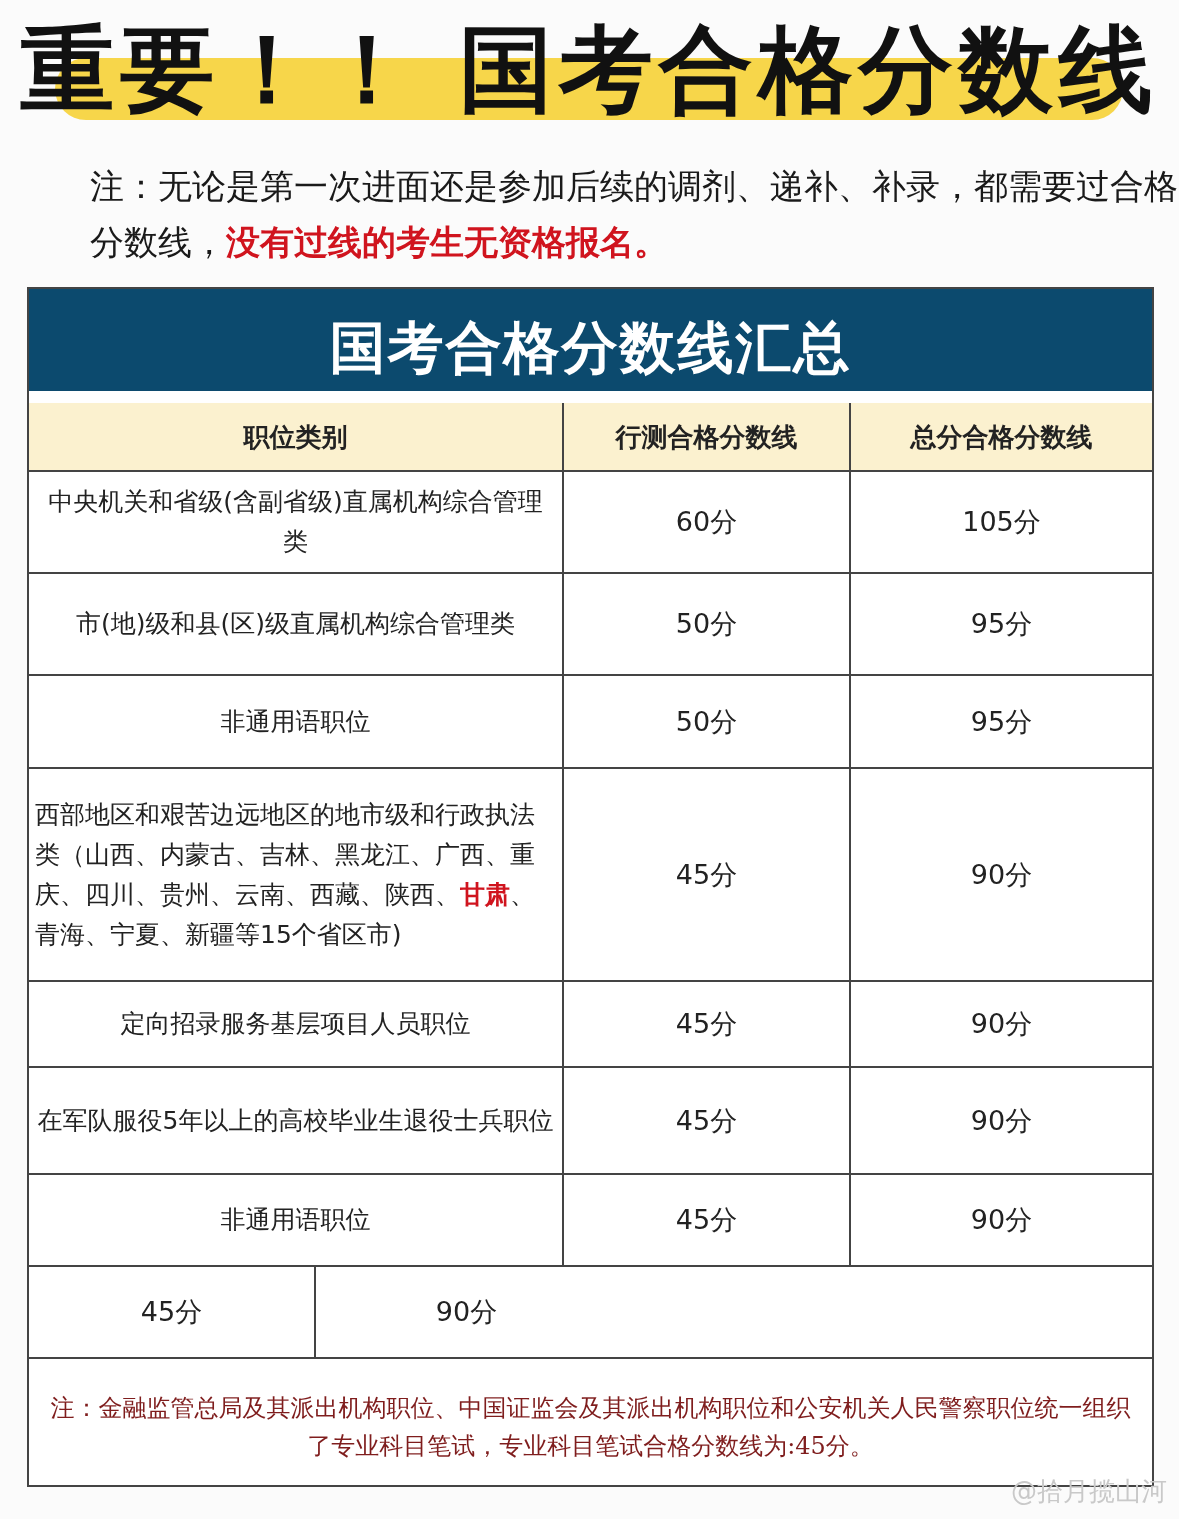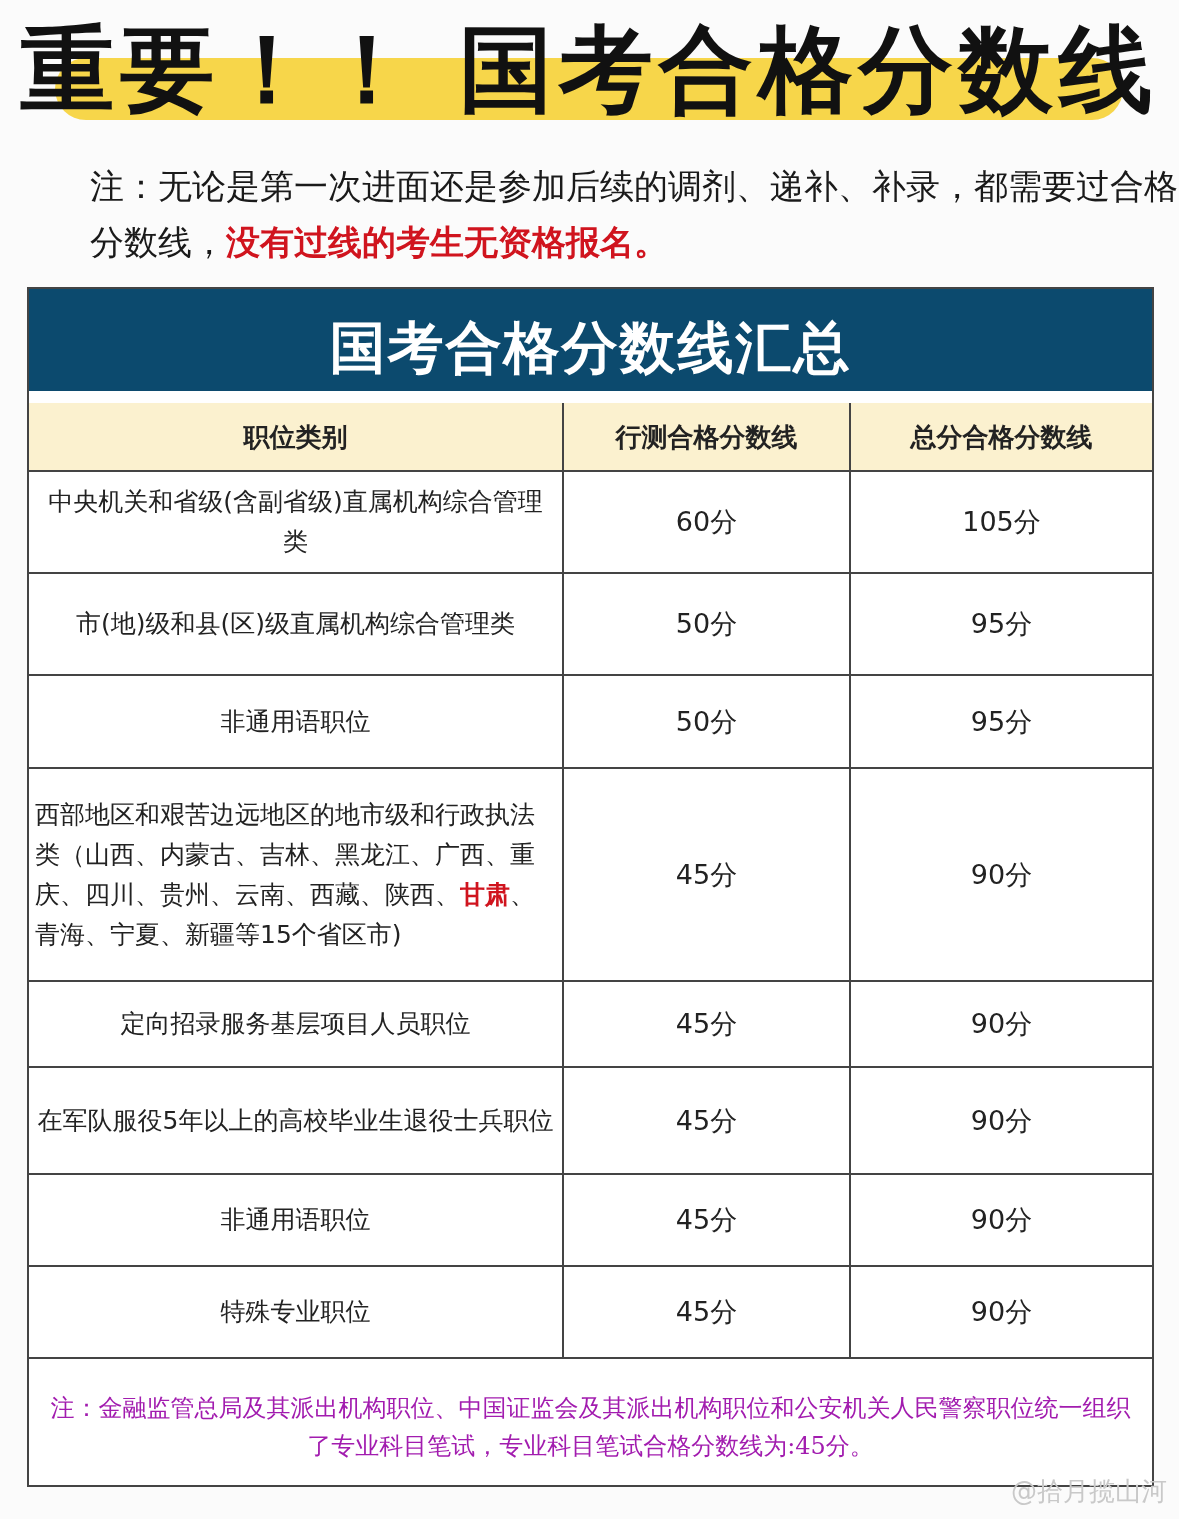--- a/index.html
+++ b/index.html
@@ -15,21 +15,21 @@
     font-size:56px;font-weight:bold;text-align:center;line-height:118px;letter-spacing:2px;}
   .row{position:absolute;left:0;width:1123px;border-bottom:2px solid #444;box-sizing:border-box;display:flex;}
   .row.hdr{background:#fbf1cf;}
   .cell{display:flex;align-items:center;justify-content:center;text-align:center;box-sizing:border-box;font-size:25px;color:#222;line-height:40px;}
   .c1{width:535px;border-right:2px solid #444;padding:0 8px;}
   .c2{width:287px;border-right:2px solid #444;font-size:27px;}
   .c3{width:301px;font-size:27px;}
   .hdr .cell{font-weight:bold;font-size:26px;}
   .left{text-align:left;justify-content:flex-start;padding-left:6px;}
   .red{color:#d0141e;font-weight:bold;}
-  .foot{position:absolute;left:0;top:1070px;width:1123px;height:126px;color:#a21caf;font-size:24px;line-height:38px;
+  .foot{position:absolute;left:0;top:1070px;width:1123px;height:126px;color:#7f1d1d;font-size:24px;line-height:38px;
     text-align:center;padding:30px 10px 0;box-sizing:border-box;font-family:"DejaVu Serif","Liberation Serif",serif;}
   .wm{position:absolute;right:12px;top:1474px;font-size:26px;color:#c9c9c9;}
 </style>
 </head>
 <body>
 
 <div class="hl"></div>
 <div class="title">重要！！ 国考合格分数线</div>
 
 <div class="note">
@@ -83,21 +83,20 @@
     <div class="cell c3">90分</div>
   </div>
 
   <div class="row" style="top:886px;height:92px;justify-content:center;">
     <div class="cell c1">非通用语职位</div>
     <div class="cell c2">45分</div>
     <div class="cell c3">90分</div>
   </div>
 
   <div class="row" style="top:978px;height:92px;">
-    <div class="cell c1">特殊专业职位</div>
     <div class="cell c2">45分</div>
     <div class="cell c3">90分</div>
   </div>
 
   <div class="foot">注：金融监管总局及其派出机构职位、中国证监会及其派出机构职位和公安机关人民警察职位统一组织了专业科目笔试，专业科目笔试合格分数线为:45分。</div>
 </div>
 
 <div class="wm">@拾月揽山河</div>
 
 </body></html>

